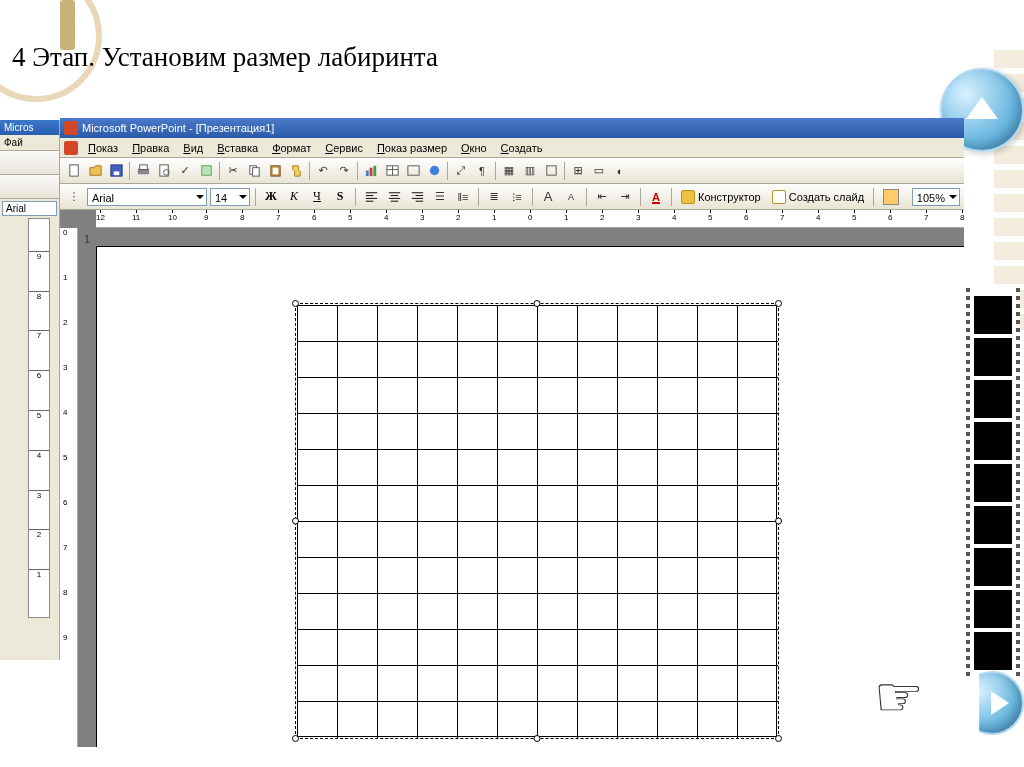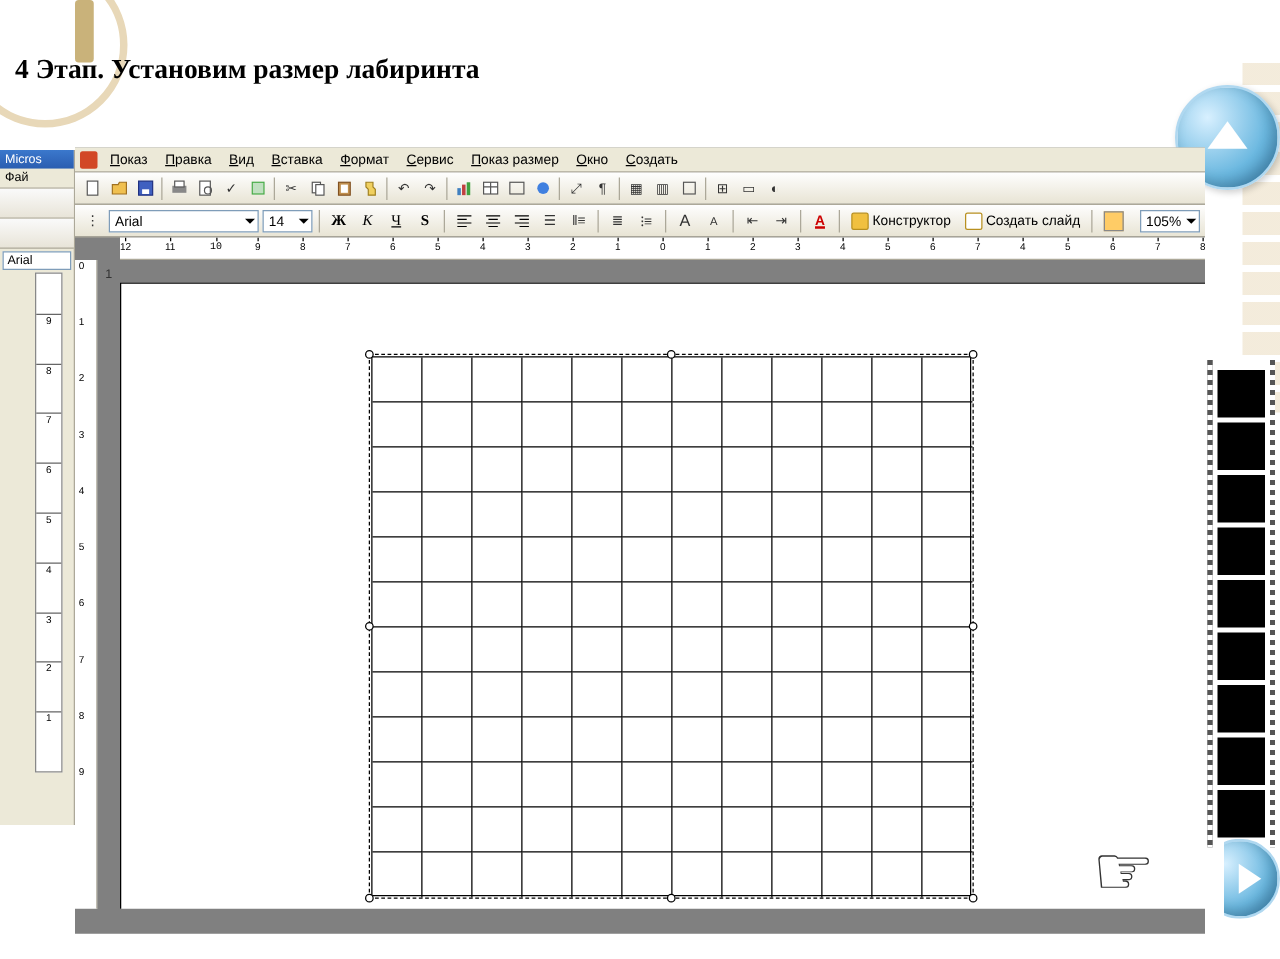--- a/index.html
+++ b/index.html
@@ -50,22 +50,22 @@
       to bottom,
       #e8d8b8 0, #e8d8b8 18px, transparent 18px, transparent 24px
     );
     opacity: .5;
   }
   
   .slide-title {
     position: absolute;
     top: 42px;
     left: 12px;
-    font-size: 22px;
-    font-weight: bold;
+    font-size: 27px;
+    font-weight: normal;
     color: #000;
     font-family: "Times New Roman", serif;
   }
   
   .nav-up {
     position: absolute;
     top: 68px;
     right: 0;
     width: 84px; height: 84px;
     border-radius: 50%;
@@ -471,20 +471,24 @@
       <div class="tick" style="top:48%">5</div>
       <div class="tick" style="top:58%">4</div>
       <div class="tick" style="top:68%">3</div>
       <div class="tick" style="top:78%">2</div>
       <div class="tick" style="top:88%">1</div>
     </div>
   </div>
 
   <div class="pp-embed">
 
+    <div class="pp-titlebar">
+      <span class="pp-icon"></span>
+      <span data-bind="powerpoint.titlebar">Microsoft PowerPoint - [Презентация1]</span>
+    </div>
 
     <div class="pp-menubar">
       <span class="pp-ico"></span>
       <span class="u" data-bind="powerpoint.menu.file">Показ</span>
       <span class="u" data-bind="powerpoint.menu.edit">Правка</span>
       <span class="u" data-bind="powerpoint.menu.view">Вид</span>
       <span class="u" data-bind="powerpoint.menu.insert">Вставка</span>
       <span class="u" data-bind="powerpoint.menu.format">Формат</span>
       <span class="u" data-bind="powerpoint.menu.tools">Сервис</span>
       <span class="u" data-bind="powerpoint.menu.slideshow">Показ размер</span>
@@ -650,21 +654,21 @@
       </div>
       <span class="tb-sep"></span>
       <span class="sm-color"></span>
       <span style="flex:1"></span>
       <div class="zoom-box" data-bind="powerpoint.format_bar.zoom">105%</div>
     </div>
 
     <div class="pp-ruler-h" id="hruler">
         <span class="rtick" style="left: 0px;">12</span>
         <span class="rtick" style="left: 36px;">11</span>
-        <span class="rtick" style="left: 72px; font-family: Liberation Mono, monospace;">10</span>
+        <span class="rtick" style="left: 72px;">10</span>
         <span class="rtick" style="left: 108px;">9</span>
         <span class="rtick" style="left: 144px;">8</span>
         <span class="rtick" style="left: 180px;">7</span>
         <span class="rtick" style="left: 216px;">6</span>
         <span class="rtick" style="left: 252px;">5</span>
         <span class="rtick" style="left: 288px;">4</span>
         <span class="rtick" style="left: 324px;">3</span>
         <span class="rtick" style="left: 360px;">2</span>
         <span class="rtick" style="left: 396px;">1</span>
         <span class="rtick" style="left: 432px;">0</span>

